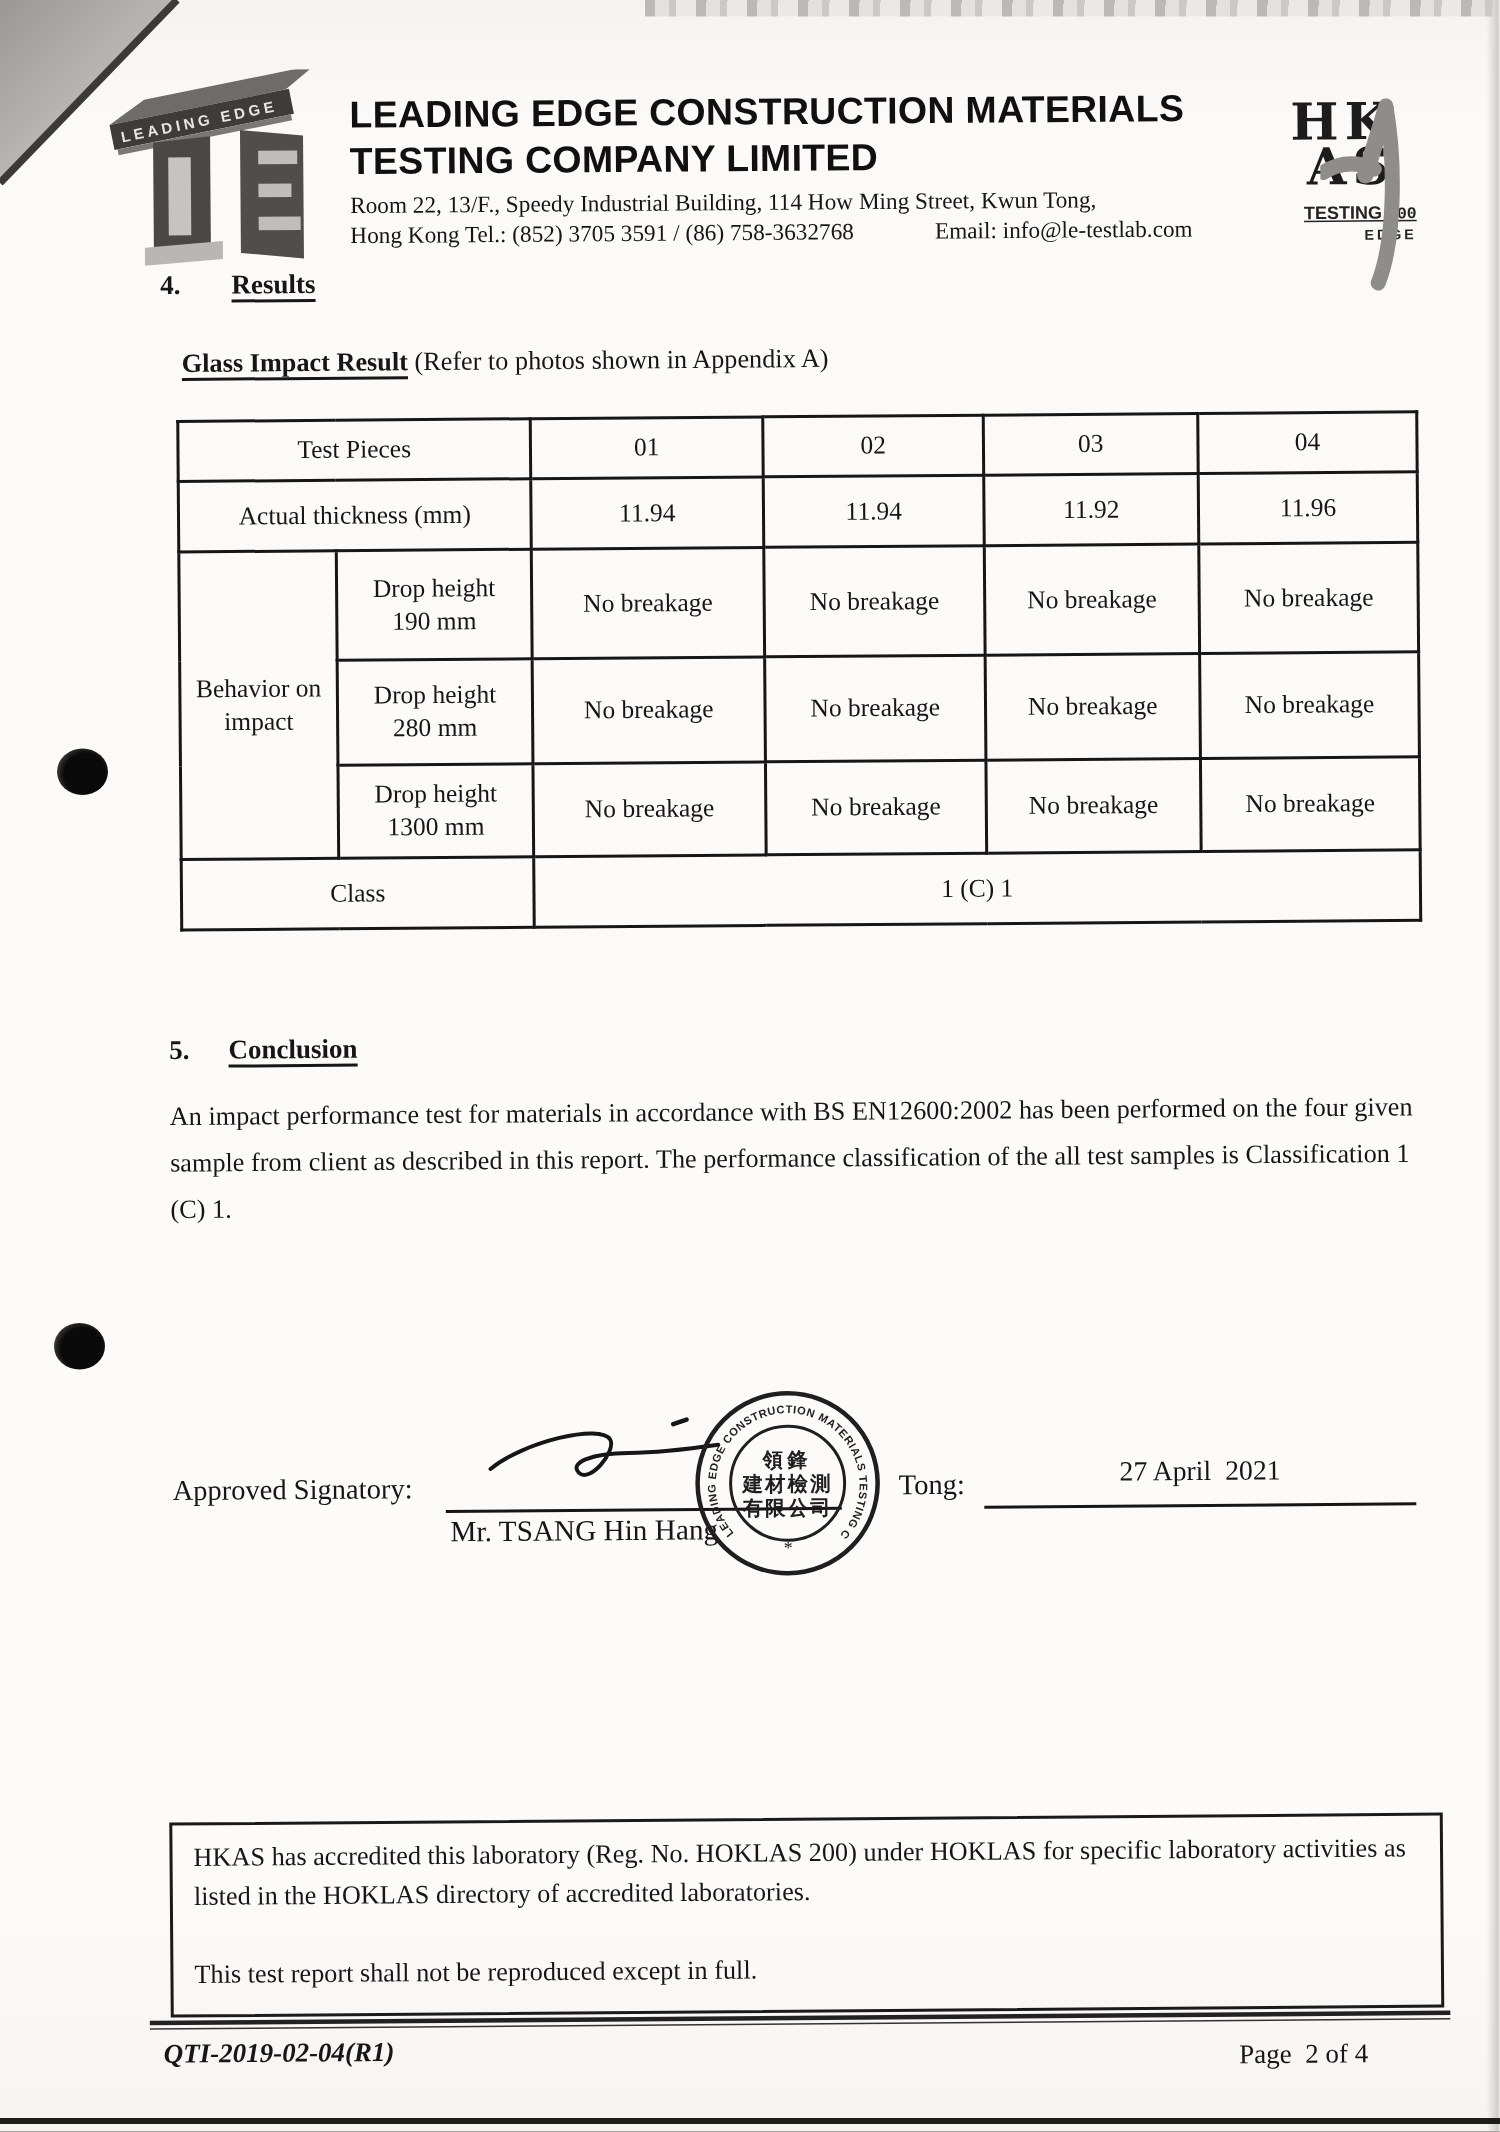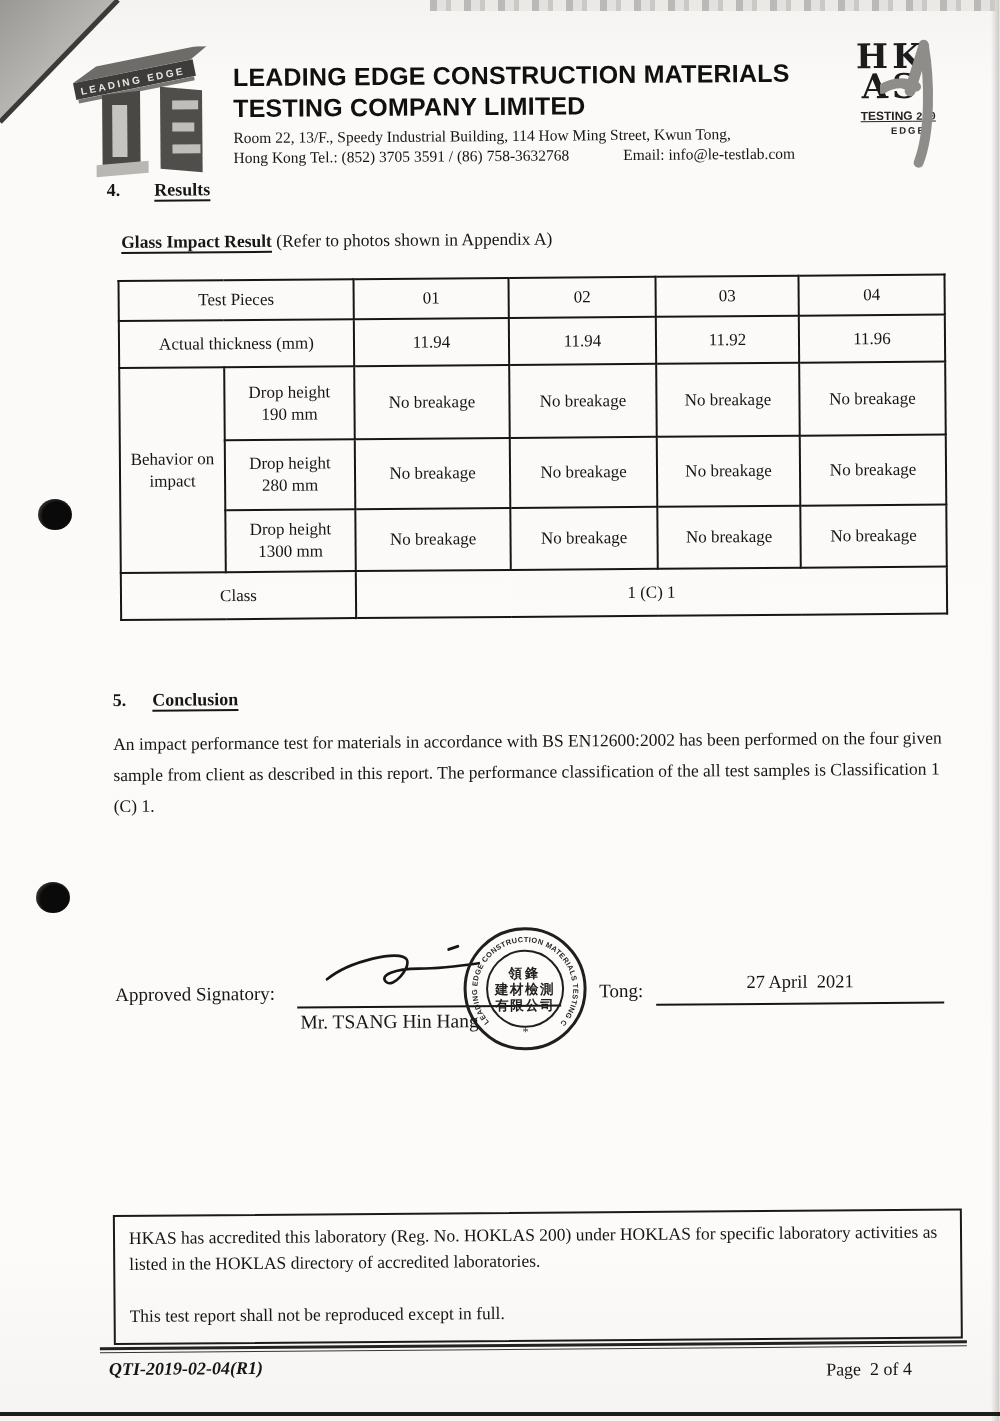--- a/index.html
+++ b/index.html
@@ -23,21 +23,21 @@
   .hole-2 { left:36px; top:882px; }
   
   .content { position:absolute; inset:0; transform:rotate(-0.45deg); transform-origin:50% 42%; }
   
   .logo { position:absolute; left:70px; top:44px; }
   .title-block { position:absolute; left:237px; top:60px; width:720px; font-family:"Liberation Sans", sans-serif; }
   .co-name { font-size:25px; font-weight:800; letter-spacing:.2px; line-height:31px; color:#101010; }
   .addr { font-family:"Liberation Serif", serif; font-size:15.5px; line-height:20px; margin-top:4px; color:#151515; }
   .addr-row2 { display:flex; }
   .addr-email { margin-left:54px; }
-  .hkas { position:absolute; left:856px; top:44px; width:92px; text-align:center; font-family:"DejaVu Serif", serif; }
+  .hkas { position:absolute; left:856px; top:70px; width:92px; text-align:right; font-family:"DejaVu Serif", serif; }
   .hkas-letters { position:relative; width:78px; line-height:30px; font-size:34px; font-weight:800; letter-spacing:4px; color:#1c1c1c; }
   .hkas-tick { position:absolute; left:28px; top:-4px; }
   .hkas-sub { margin-top:8px; font-family:"Liberation Sans", sans-serif; font-size:12px; font-weight:800; text-decoration:underline; letter-spacing:0; color:#242424; white-space:nowrap; }
   .hkas-sub small { font-size:11px;font-family:Liberation Mono, monospace; }
   .hkas-test { font-family:"Liberation Sans", sans-serif; font-size:9.5px; font-weight:700; letter-spacing:2px; margin:2px 0 0 20px; color:#242424; }
   
   .sec-head { position:absolute; font-size:18px; font-weight:700; }
   .sec-num { display:inline-block; }
   .sec-title { display:inline-block; margin-left:34px; text-decoration:underline; text-decoration-thickness:2px; text-underline-offset:4px; }
   .results-head { left:110px; top:177px; }

